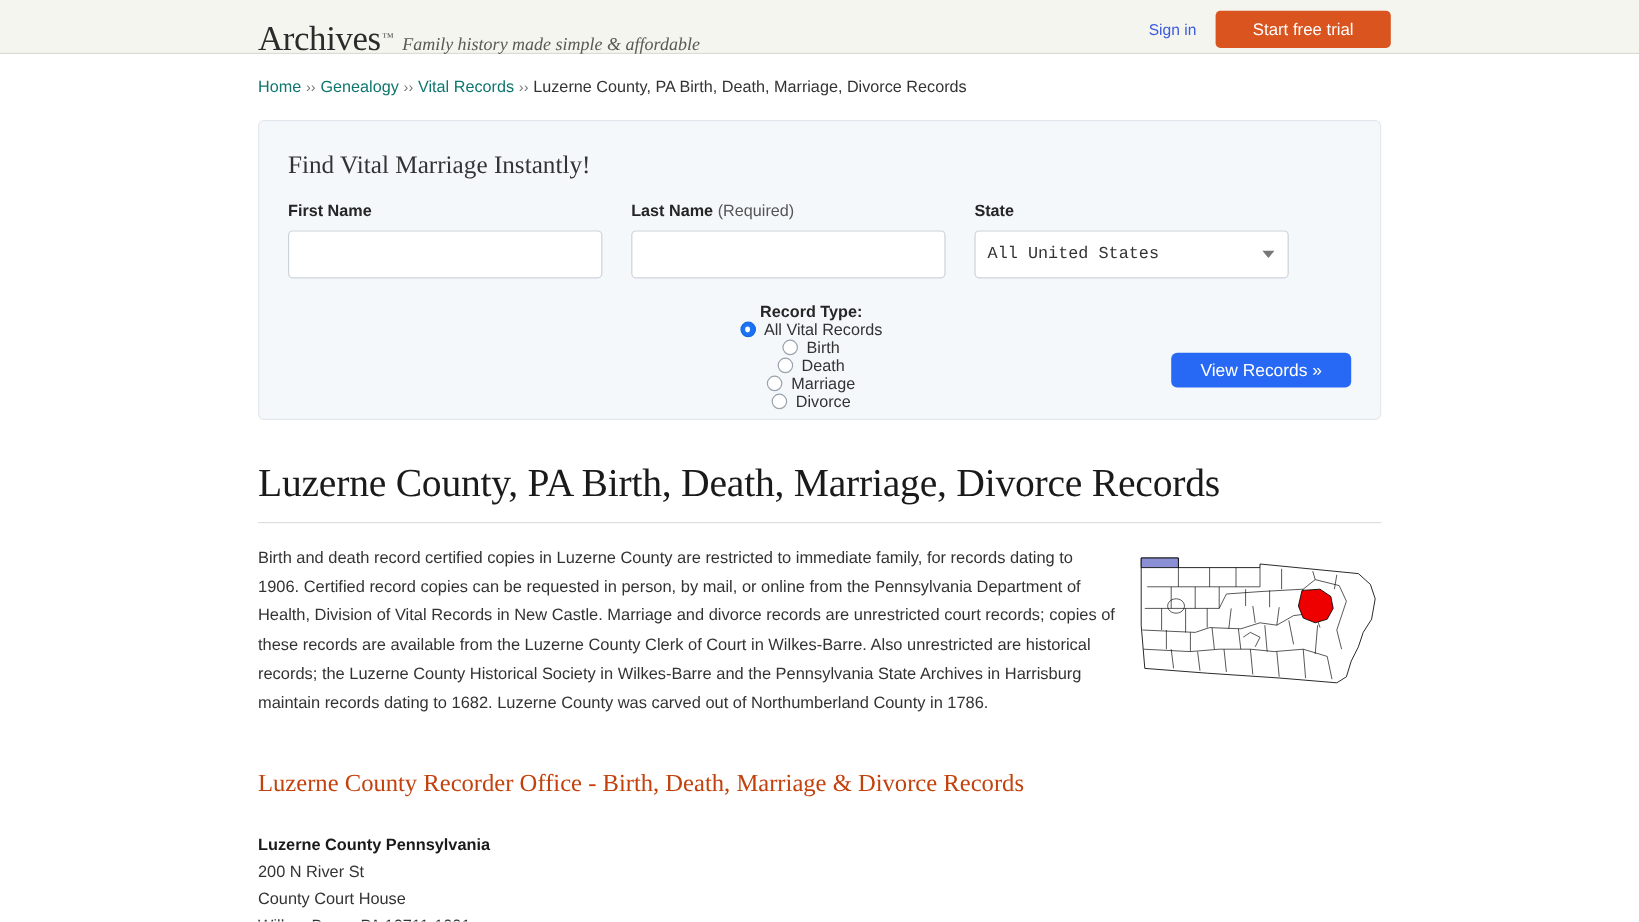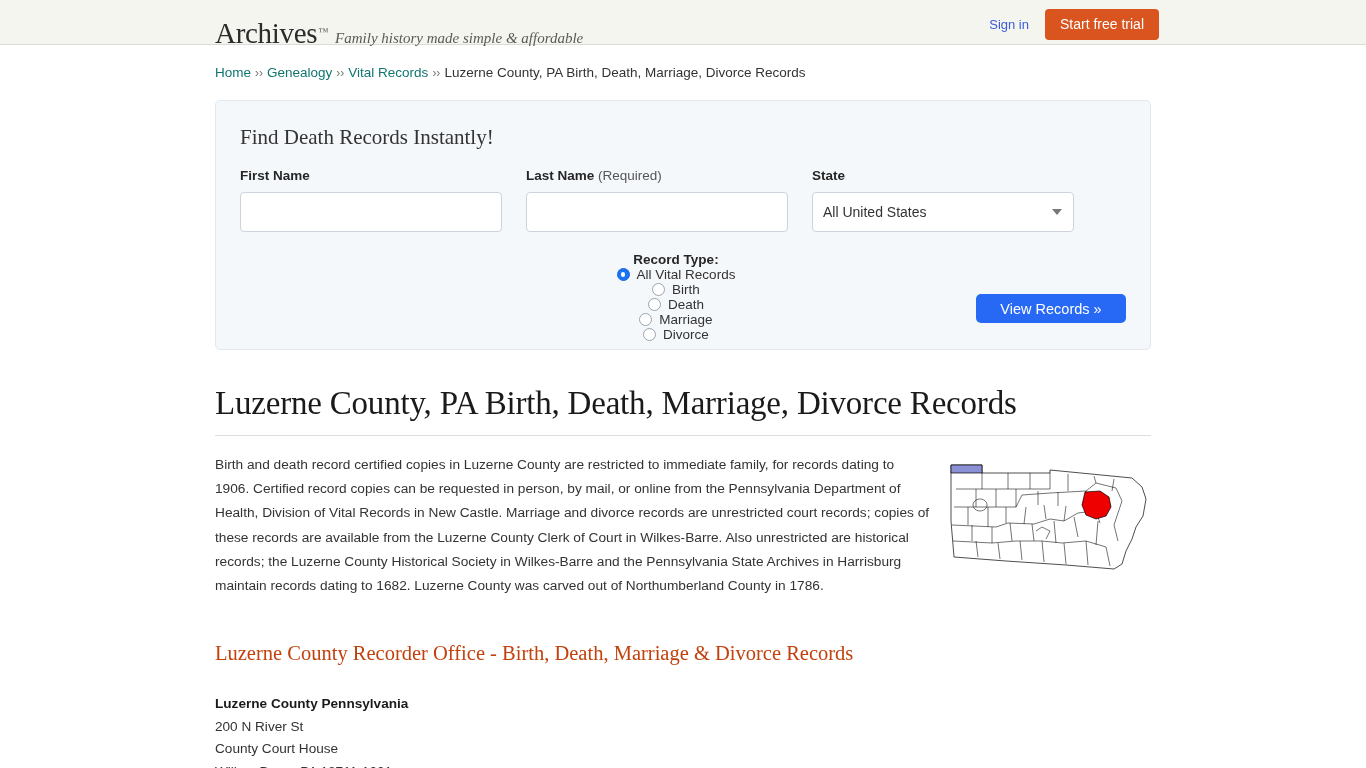--- a/index.html
+++ b/index.html
@@ -70,21 +70,21 @@
     font-size: 13px;
     text-decoration: none;
     cursor: pointer;
   }
   .trial-btn {
     background: #d9541e;
     color: #ffffff;
     font-size: 14px;
     border: none;
     border-radius: 4px;
-    padding: 0 15px;
+    padding: 0 31px;
     height: 31px;
     cursor: pointer;
     font-family: "Liberation Sans", sans-serif;
   }
 
   
   .page {
     width: 936px;
     margin: 0 auto;
     padding-top: 0;
@@ -162,20 +162,21 @@
     border: 1px solid #ccd3da;
     border-radius: 4px;
     background: #ffffff;
     padding: 0 28px 0 10px;
     font-size: 14px;
     color: #333;
     display: flex;
     align-items: center;
     cursor: pointer;
     user-select: none;
+    font-family: Liberation Mono, monospace;
   }
   .caret {
     position: absolute;
     right: 12px;
     top: 17px;
     width: 0; height: 0;
     border-left: 5px solid transparent;
     border-right: 5px solid transparent;
     border-top: 6px solid #777;
     pointer-events: none;
@@ -314,21 +315,21 @@
   </div>
 </div>
 
 <div class="page">
 
   <nav class="breadcrumb">
     <a href="#">Home</a><span class="crumb-sep">››</span><a href="#">Genealogy</a><span class="crumb-sep">››</span><a href="#">Vital Records</a><span class="crumb-sep">››</span><span class="crumb-current">Luzerne County, PA Birth, Death, Marriage, Divorce Records</span>
   </nav>
 
   <section class="search-panel">
-    <h2 class="panel-title">Find Death Records Instantly!</h2>
+    <h2 class="panel-title">Find Vital Marriage Instantly!</h2>
 
     <div class="fields-row">
       <div class="field-col">
         <label class="field-label">First Name</label>
         <input class="text-input" type="text" placeholder="" style="">
       </div>
 
       <div class="field-col">
         <label class="field-label">
           <span>Last Name</span>

